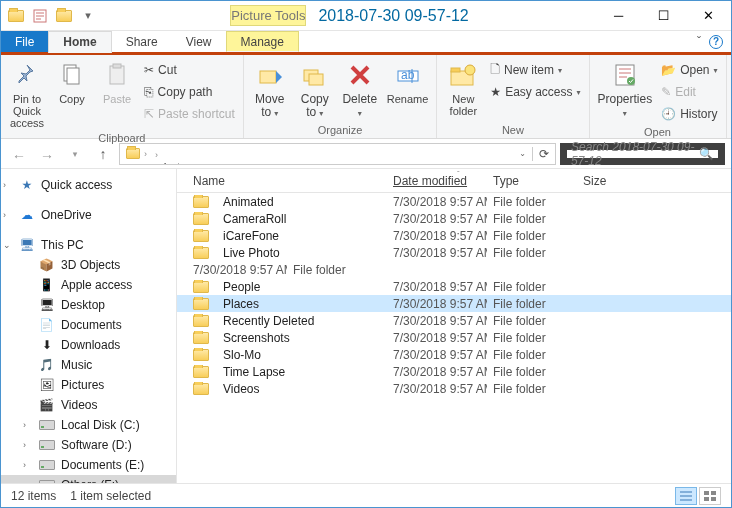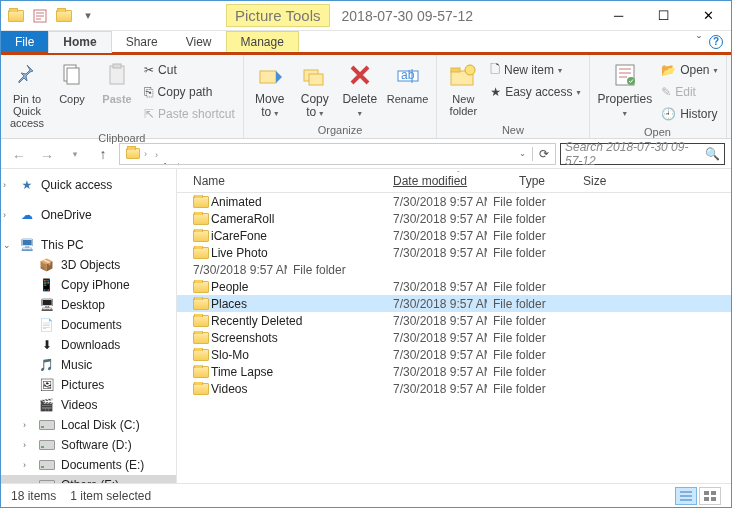--- a/index.html
+++ b/index.html
@@ -3,82 +3,82 @@
 <meta charset="utf-8">
 <style>
 * { box-sizing: border-box; margin: 0; padding: 0; font-family: "Segoe UI", sans-serif; font-size: 12px; }
 body { background: #fff; width: 732px; height: 508px; overflow: hidden; border: 1px solid #4a94d0; display: flex; flex-direction: column; }
 
 
 .titlebar { height: 30px; display: flex; align-items: center; background: #fff; border-bottom: 1px solid #e5e5e5; }
 .qat { display: flex; align-items: center; padding: 0 4px; gap: 2px; }
 .qat-btn { width: 22px; height: 22px; display: flex; align-items: center; justify-content: center; }
 .titlebar-center { flex: 1; display: flex; align-items: center; justify-content: center; gap: 12px; }
-.context-tab { background: #fef59a; border: 1px solid #e0d87a; padding: 2px 8px; font-size: 15px; color: #777; }
-.title-text { font-size: 14px; color: #737373; }
+.context-tab { background: #fef59a; border: 1px solid #e0d87a; padding: 2px 0; font-size: 13px; color: #777; }
+.title-text { font-size: 16px; color: #0369a1; }
 .win-controls { display: flex; }
 .win-btn { width: 45px; height: 29px; display: flex; align-items: center; justify-content: center; font-size: 13px; }
 
 
 .tabs { height: 24px; display: flex; align-items: stretch; border-bottom: 3px solid #c2410c; }
 .tab { padding: 0 14px; display: flex; align-items: center; font-size: 12px; color: #444; }
 .tab.file { background: #1979ca; color: #fff; }
 .tab.active { background: #f5f6f7; border: 1px solid #dadada; border-bottom: 1px solid #f5f6f7; margin-bottom: -1px; font-weight: bold; }
 .tab.manage { background: #fef59a; border: 1px solid #e0d87a; border-bottom-color: #f5f6f7; }
 .tabs-right { margin-left: auto; display: flex; align-items: center; padding-right: 8px; gap: 8px; }
 .help-icon { color: #1979ca; font-weight: bold; border: 1px solid #1979ca; border-radius: 50%; width: 14px; height: 14px; display: flex; align-items: center; justify-content: center; font-size: 10px; }
 
 
 .ribbon { height: 84px; background: #f5f6f7; border-bottom: 1px solid #dadada; display: flex; }
 .ribbon-group { border-right: 1px solid #e1e1e1; display: flex; flex-direction: column; padding: 2px 4px 0 4px; }
 .ribbon-group-body { flex: 1; display: flex; align-items: flex-start; gap: 1px; }
 .ribbon-group-label { text-align: center; font-size: 11px; color: #666; padding: 1px 0 2px 0; }
 .rbtn-lg { display: flex; flex-direction: column; align-items: center; justify-content: flex-start; padding: 2px 4px; min-width: 44px; gap: 2px; }
 .rbtn-lg .ico { width: 32px; height: 32px; display: flex; align-items: center; justify-content: center; }
 .rbtn-lg .lbl { font-size: 11px; text-align: center; line-height: 1.1; color: #444; }
-.rbtn-lg.disabled .lbl { color: #b0b0b0; font-weight: bold; }
+.rbtn-lg.disabled .lbl { color: #b0b0b0; }
 .rbtn-sm { display: flex; align-items: center; gap: 4px; padding: 1px 4px; height: 22px; font-size: 11px; color: #444; white-space: nowrap; }
 .rbtn-sm.disabled { color: #b0b0b0; }
 .rstack { display: flex; flex-direction: column; justify-content: flex-start; padding-top: 2px;}
 .ico svg { display: block; }
 .chev { font-size: 8px; color: #666; }
 
 
 .addr { height: 30px; display: flex; align-items: center; padding: 0 6px; gap: 4px; border-bottom: 1px solid #e5e5e5; }
 .nav-btn { width: 24px; height: 24px; display: flex; align-items: center; justify-content: center; color: #999; font-size: 14px; }
 .nav-btn.enabled { color: #555; }
 .path { flex: 1; height: 22px; border: 1px solid #ccc; display: flex; align-items: center; padding: 0 2px; overflow: hidden; }
 .crumb { padding: 0 4px; font-size: 12px; display: flex; align-items: center; gap: 2px; white-space: nowrap; color: #333; }
 .crumb-sep { color: #888; font-size: 9px; padding: 0 2px; }
-.search { width: 165px; height: 22px; border: 1px solid #404040; display: flex; align-items: center; padding: 0 4px; color: #888; font-style: italic; font-size: 11px; }
+.search { width: 165px; height: 22px; border: 7px solid #404040; display: flex; align-items: center; padding: 0 4px; color: #888; font-style: italic; font-size: 11px; }
 .search-ico { margin-left: auto; font-style: normal; color: #555;}
 
 
 .body { flex: 1; display: flex; overflow: hidden; }
 .nav { width: 176px; border-right: 1px solid #e5e5e5; overflow-y: auto; padding: 6px 0; }
 .nav-item { display: flex; align-items: center; gap: 6px; padding: 2px 0 2px 16px; font-size: 12px; color: #222; height: 20px; }
 .nav-item.l2 { padding-left: 36px; }
 .nav-item.sel { background: #d8d8d8; }
 .nav-item .tw { width: 10px; font-size: 9px; color: #666; margin-left: -14px; }
 .nav-sep { height: 10px; }
 .nav-ico { width: 16px; height: 16px; display: flex; align-items: center; justify-content: center; }
 
 .content { flex: 1; display: flex; flex-direction: column; }
 .cols { height: 24px; display: flex; align-items: center; border-bottom: 1px solid #e5e5e5; padding-left: 10px; }
 .col { font-size: 12px; color: #444; padding: 0 6px; }
 .col.name { width: 200px; }
 .col.date { width: 100px; text-decoration: underline; }
-.col.type { width: 90px; text-align: center; }
+.col.type { width: 90px; }
 .col.size { flex: 1; }
 .sort-ind { position: absolute; left: 280px; top: 0; font-size: 8px; color: #888;}
 .rows { flex: 1; overflow: auto; }
 .row { display: flex; align-items: center; height: 17px; padding-left: 10px; }
 .row.sel { background: #cce8ff; }
 .cell { font-size: 12px; padding: 0 6px; white-space: nowrap; overflow: hidden; }
-.cell.name { width: 200px; display: flex; align-items: center; gap: 2px; color: #222; }
+.cell.name { width: 200px; display: flex; align-items: center; gap: 14px; color: #222; }
 .cell.date { width: 100px; color: #555; }
 .cell.type { width: 90px; color: #555; }
 .folder-ico { width: 16px; height: 12px; background: linear-gradient(#ffe9a6,#f8ce5a); border: 1px solid #e0b84a; border-radius: 1px; position: relative; flex-shrink: 0;}
 .folder-ico::before { content:""; position:absolute; top:-3px; left:0; width:7px; height:3px; background:#f8ce5a; border:1px solid #e0b84a; border-bottom:none; border-radius:1px 1px 0 0;}
 
 
 .status { height: 24px; border-top: 1px solid #e5e5e5; display: flex; align-items: center; padding: 0 10px; font-size: 12px; color: #444; gap: 14px; }
 .status-right { margin-left: auto; display: flex; gap: 2px; }
 .view-btn { width: 22px; height: 18px; border: 1px solid #ccc; display: flex; align-items: center; justify-content: center; }
 .view-btn.active { background: #cce8ff; border-color: #7ab8e8;}
@@ -342,21 +342,21 @@
       </div>
     <div id="nav-items">
         <div class="nav-item l2">
           <span class="tw" style="visibility: hidden;">›</span>
           <span class="nav-ico">📦</span>
           <span>3D Objects</span>
         </div>
         <div class="nav-item l2">
           <span class="tw" style="visibility: hidden;">›</span>
           <span class="nav-ico">📱</span>
-          <span>Copy iPhone</span>
+          <span>Apple access</span>
         </div>
         <div class="nav-item l2">
           <span class="tw" style="visibility: hidden;">›</span>
           <span class="nav-ico">🖥</span>
           <span>Desktop</span>
         </div>
         <div class="nav-item l2">
           <span class="tw" style="visibility: hidden;">›</span>
           <span class="nav-ico">📄</span>
           <span>Documents</span>
@@ -512,21 +512,21 @@
             <span>Videos</span>
           </div>
           <div class="cell date">7/30/2018 9:57 AM</div>
           <div class="cell type">File folder</div>
         </div>
       </div>
   </div>
 </div>
 
 <div class="status">
-  <span>18 items</span>
+  <span>12 items</span>
   <span>1 item selected</span>
   <div class="status-right">
     <div class="view-btn active">
         <svg width="12" height="10">
           <path d="M0 1h12M0 5h12M0 9h12" stroke="#3b78b5"></path>
         </svg>
       </div>
     <div class="view-btn">
         <svg width="12" height="10">
           <rect x="0" y="0" width="5" height="4" fill="#888"></rect>

